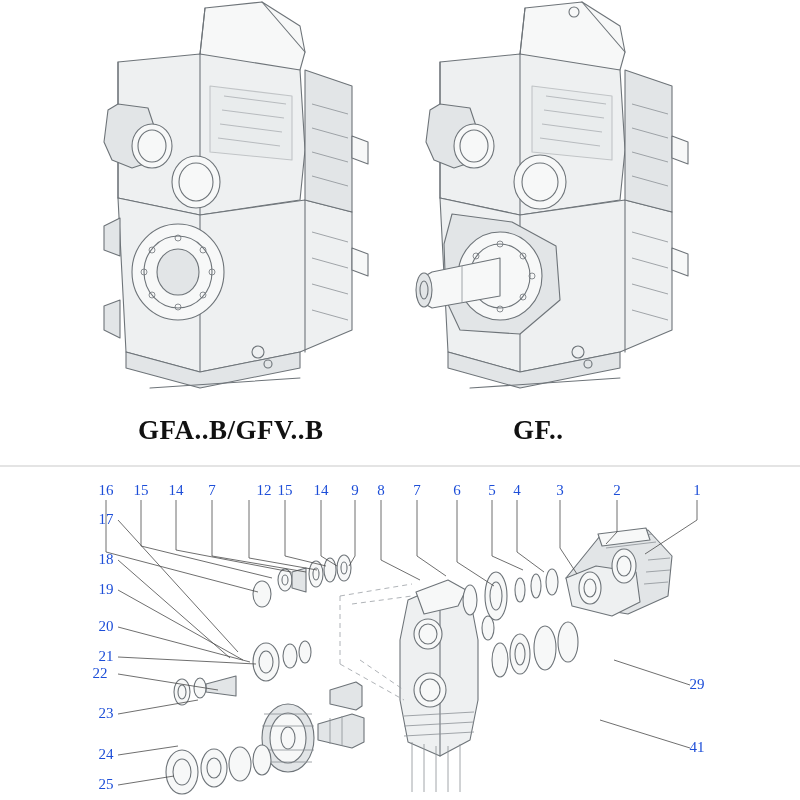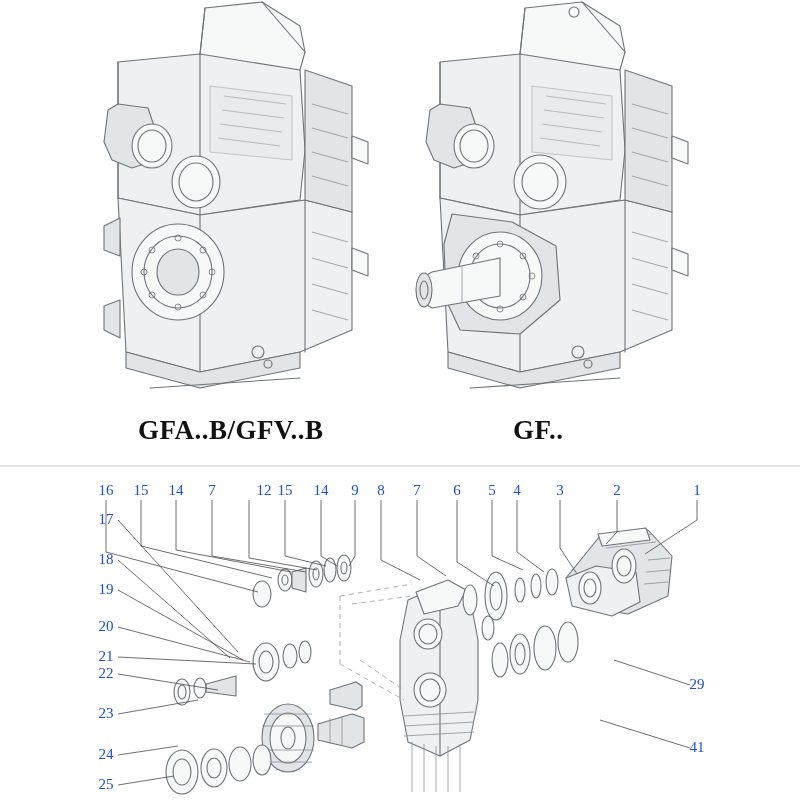--- a/index.html
+++ b/index.html
@@ -301,21 +301,21 @@
       <div class="callout" style="left: 492px; top: 482px;">5</div>
       <div class="callout" style="left: 517px; top: 482px;">4</div>
       <div class="callout" style="left: 560px; top: 482px;">3</div>
       <div class="callout" style="left: 617px; top: 482px;">2</div>
       <div class="callout" style="left: 697px; top: 482px;">1</div>
       <div class="callout" style="left: 106px; top: 511px;">17</div>
       <div class="callout" style="left: 106px; top: 551px;">18</div>
       <div class="callout" style="left: 106px; top: 581px;">19</div>
       <div class="callout" style="left: 106px; top: 618px;">20</div>
       <div class="callout" style="left: 106px; top: 648px;">21</div>
-      <div class="callout" style="left: 106px; top: 665px;">22</div>
+      <div class="callout" style="left: 100px; top: 665px;">22</div>
       <div class="callout" style="left: 106px; top: 705px;">23</div>
       <div class="callout" style="left: 106px; top: 746px;">24</div>
       <div class="callout" style="left: 106px; top: 776px;">25</div>
       <div class="callout" style="left: 697px; top: 676px;">29</div>
       <div class="callout" style="left: 697px; top: 739px;">41</div>
     </div>
 
 </div>
 
 </body></html>

